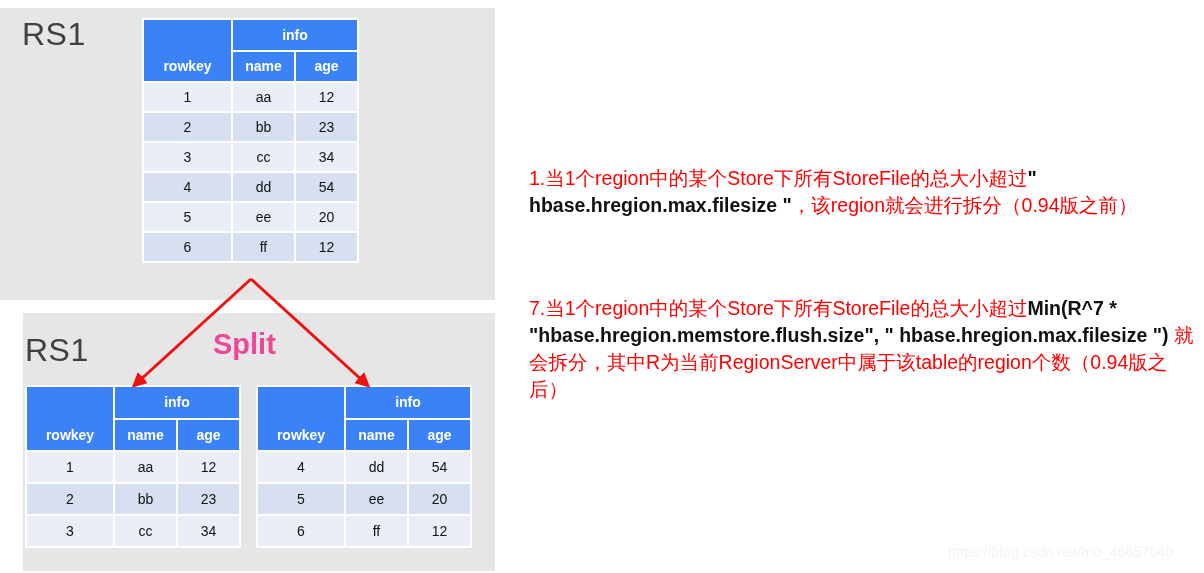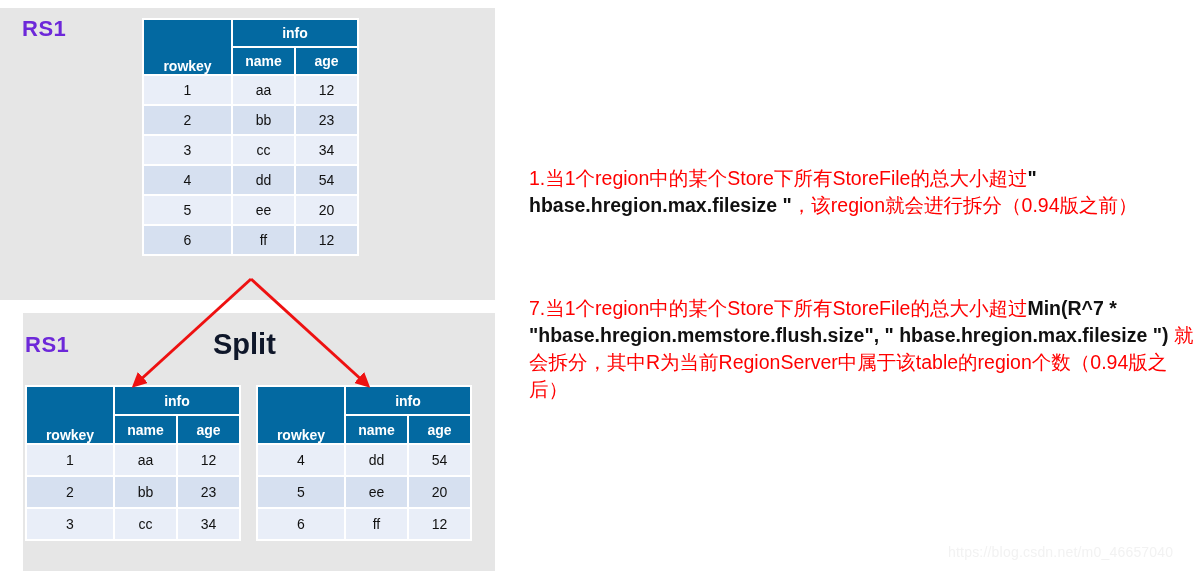--- a/index.html
+++ b/index.html
@@ -17,60 +17,60 @@
 
   .panel {
     position: absolute;
     background: #e6e6e6;
   }
   #panel-top   { left: 0px; top: 8px;   width: 495px; height: 292px; }
   #panel-bottom{ left: 23px; top: 313px; width: 472px; height: 258px; }
 
   .rs-label {
     position: absolute;
-    font-size: 22px;
-    font-weight: bold;
-    color: #6d28d9;
+    font-size: 32px;
+    font-weight: normal;
+    color: #404040;
     letter-spacing: 0.5px;
     line-height: 1;
   }
   #rs-label-top    { left: 22px; top: 18px; }
   #rs-label-bottom { left: 25px; top: 334px; }
 
   .split-label {
     position: absolute;
     left: 213px;
     top: 330px;
     font-size: 29px;
     font-weight: bold;
-    color: #0f172a;
+    color: #ec4899;
     line-height: 1;
   }
 
   
   table.hb {
     position: absolute;
     border-collapse: separate;
     border-spacing: 2px;
     background: #ffffff;
     table-layout: fixed;
   }
   table.hb th, table.hb td {
     padding: 0;
     text-align: center;
     vertical-align: middle;
     font-weight: normal;
   }
   table.hb th {
-    background: #0369a1;
+    background: #3b82f6;
     color: #ffffff;
     font-weight: bold;
     font-size: 14px;
   }
-  table.hb th.rowkey-head { vertical-align: bottom; }
+  table.hb th.rowkey-head { vertical-align: bottom; padding-bottom: 7px; }
   table.hb td {
     color: #111111;
     font-size: 14px;
   }
   table.hb tr.odd  td { background: #e9eef8; }
   table.hb tr.even td { background: #d6e0f0; }
 
   
   #table-top { left: 142px; top: 18px; width: 217px; }
   #table-top th.rowkey-head { width: 87px; height: 54px; }

